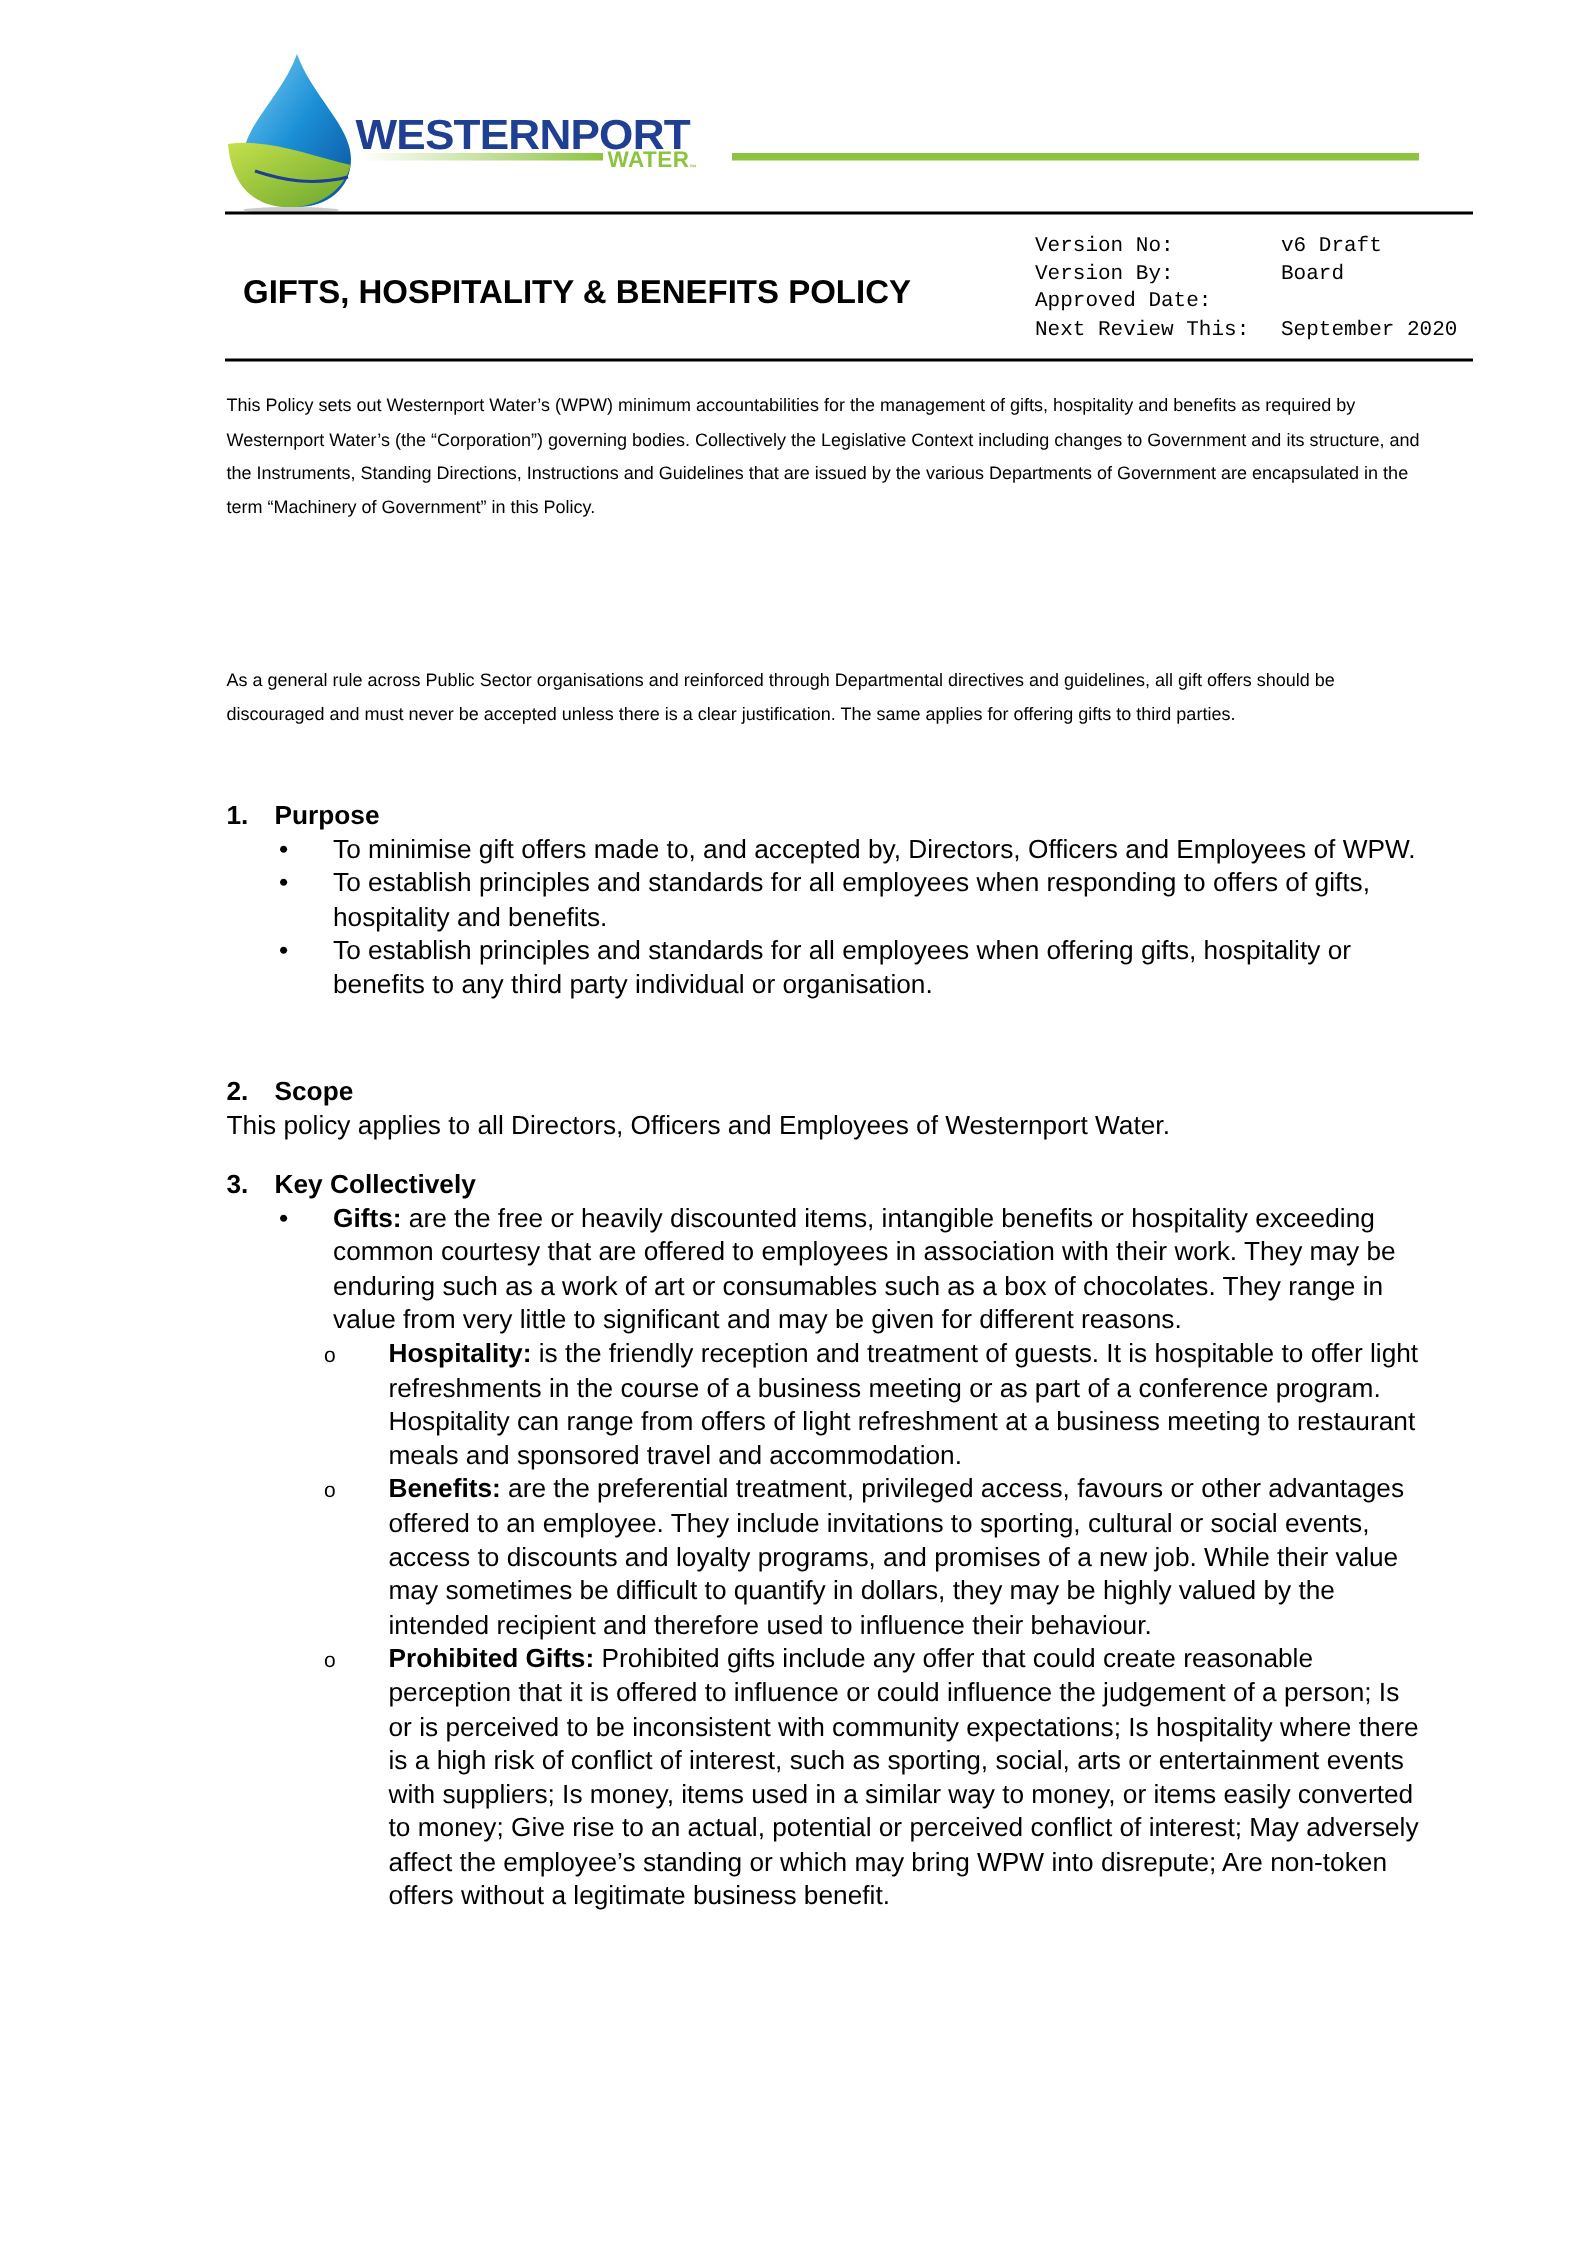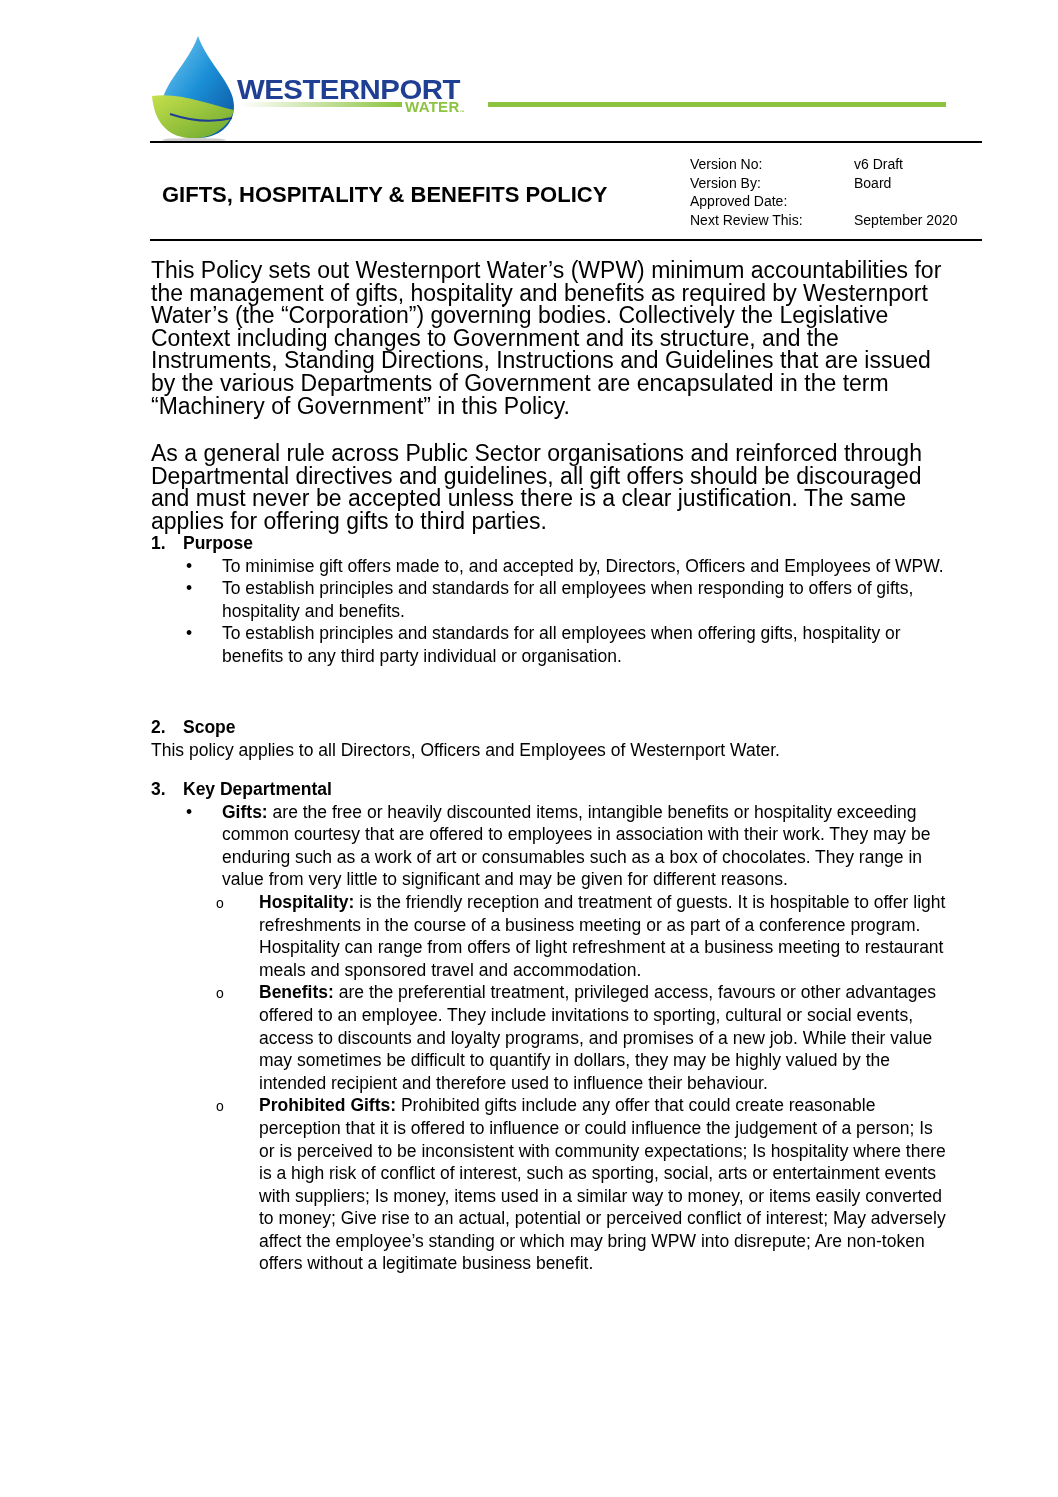--- a/index.html
+++ b/index.html
@@ -9,24 +9,24 @@
   .brand-name { position: absolute; left: 237px; top: 74px; font-family: "Liberation Sans", sans-serif;
                 font-weight: bold; font-size: 28px; letter-spacing: -0.5px; color: #1f3f93; transform: scaleX(1.05); transform-origin: left; }
   .brand-sub { position: absolute; left: 405px; top: 98px; font-weight: bold; font-size: 15px; color: #8cc43f; letter-spacing: 0.3px; }
   .brand-sub small { font-size: 5px; vertical-align: bottom; }
   .fade-bar { position: absolute; left: 240px; top: 102px; width: 162px; height: 5px;
               background: linear-gradient(to right, rgba(140,196,63,0), #8cc43f); }
   .green-bar { position: absolute; left: 488px; top: 102px; width: 458px; height: 5px; background: #8cc43f; }
   .rule-top { position: absolute; left: 150px; top: 141px; width: 832px; height: 2px; background: #000; }
   .rule-bottom { position: absolute; left: 150px; top: 239px; width: 832px; height: 2px; background: #000; }
   .doc-title { position: absolute; left: 162px; top: 182px; font-weight: bold; font-size: 22px; }
-  .meta { position: absolute; left: 690px; top: 155px; font-size: 14px; line-height: 18.5px; }
+  .meta { position: absolute; left: 690px; top: 155px; font-size: 14px; line-height: 18.5px; font-family: Liberation Mono, monospace; }
   .meta-row { display: flex; }
   .meta-label { width: 164px; }
-  .body-text { position: absolute; left: 151px; width: 800px; font-size: 23px; line-height: 22.6px; }
+  .body-text { position: absolute; left: 151px; width: 800px; font-size: 12px; line-height: 22.6px; }
   .p1 { top: 259px; }
   .p2 { top: 410px; margin-top: 32px; }
   .sec { position: absolute; left: 151px; width: 800px; font-size: 17.5px; line-height: 22.6px; }
   .sec-head { font-weight: bold; display: flex; }
   .sec-num { width: 32px; }
   ul.bullets { list-style: none; margin: 0; padding: 0; }
   ul.bullets li { position: relative; padding-left: 71px; }
   ul.bullets li .mk { position: absolute; left: 35px; top: 0; }
   ul.sub li { position: relative; padding-left: 108px; }
   ul.sub li .mk { position: absolute; left: 65px; top: 1px; font-size: 14px; }
@@ -101,21 +101,21 @@
   <div class="sec-head">
     <span class="sec-num">2.</span>
     <span>Scope</span>
   </div>
   <div>This policy applies to all Directors, Officers and Employees of Westernport Water.</div>
 </div>
 
 <div class="sec s3">
   <div class="sec-head">
     <span class="sec-num">3.</span>
-    <span>Key Departmental</span>
+    <span>Key Collectively</span>
   </div>
   <ul class="bullets">
     <li><span class="mk">•</span><b>Gifts:</b><span> are the free or heavily discounted items, intangible benefits or hospitality exceeding common courtesy that are offered to employees in association with their work.  They may be enduring such as a work of art or consumables such as a box of chocolates.  They range in value from very little to significant and may be given for different reasons.</span></li>
   </ul>
   <ul class="bullets sub">
     <li><span class="mk">o</span><b>Hospitality:</b><span> is the friendly reception and treatment of guests.  It is hospitable to offer light refreshments in the course of a business meeting or as part of a conference program.  Hospitality can range from offers of light refreshment at a business meeting to restaurant meals and sponsored travel and accommodation.</span></li>
     <li><span class="mk">o</span><b>Benefits:</b><span> are the preferential treatment, privileged access, favours or other advantages offered to an employee.  They include invitations to sporting, cultural or social events, access to discounts and loyalty programs, and promises of a new job.  While their value may sometimes be difficult to quantify in dollars, they may be highly valued by the intended recipient and therefore used to influence their behaviour.</span></li>
     <li><span class="mk">o</span><b>Prohibited Gifts:</b><span> Prohibited gifts include any offer that could create reasonable perception that it is offered to influence or could influence the judgement of a person; Is or is perceived to be inconsistent with community expectations; Is hospitality where there is a high risk of conflict of interest, such as sporting, social, arts or entertainment events with suppliers; Is money, items used in a similar way to money, or items easily converted to money; Give rise to an actual, potential or perceived conflict of interest; May adversely affect the employee’s standing or which may bring WPW into disrepute; Are non-token offers without a legitimate business benefit.</span></li>
   </ul>
 </div>

